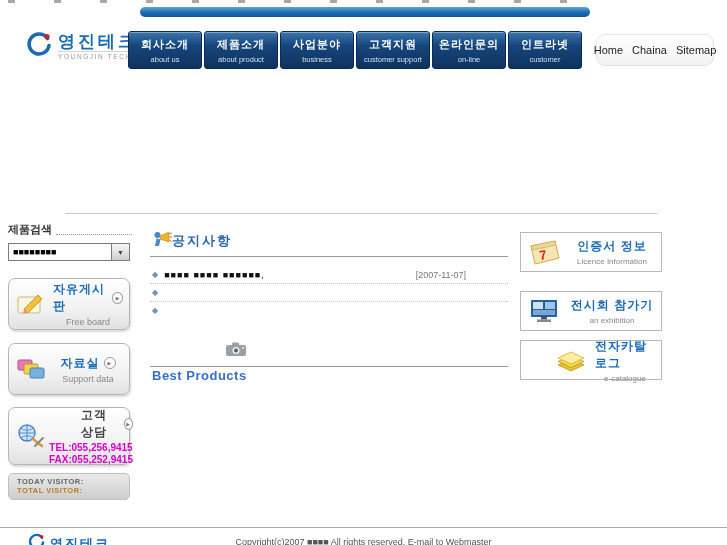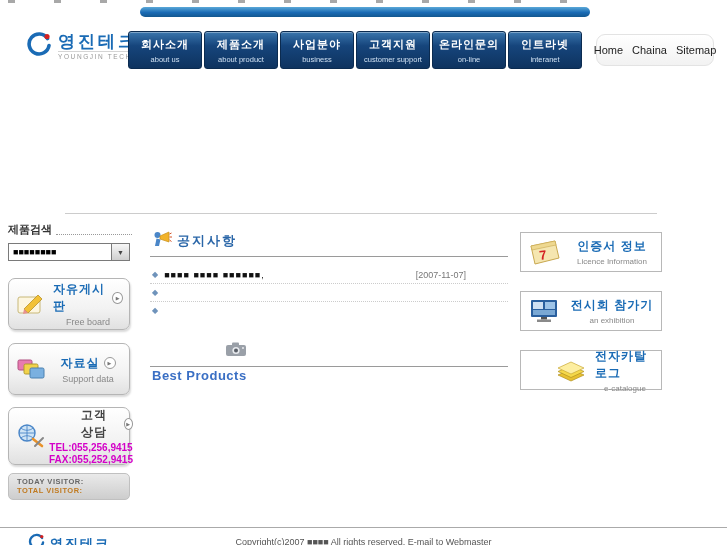--- a/index.html
+++ b/index.html
@@ -52,36 +52,36 @@
   .box-kr.dark{color:#444;margin-left:32px;}
   .go-circle{width:10px;height:10px;border:1px solid #999;border-radius:50%;background:#fff;
     display:flex;align-items:center;justify-content:center;font-size:5px;color:#777;}
   .box-en{font-size:9px;color:#888;margin-top:2px;}
   .tel-line{font-size:10px;font-weight:bold;color:#d400c8;margin-top:1px;white-space:nowrap;}
   .visitor-box{position:absolute;left:8px;top:473px;width:122px;height:27px;border:1px solid #c0c0c0;border-radius:5px;
     background:linear-gradient(180deg,#eaeaea,#cdcdcd);padding:3px 8px;box-sizing:border-box;}
   .visitor-today{font-size:7.5px;font-weight:bold;color:#666;letter-spacing:.5px;}
   .visitor-total{font-size:7.5px;font-weight:bold;color:#c07a20;letter-spacing:.5px;}
   
-  .notice-header{position:absolute;left:152px;top:230px;display:flex;align-items:center;gap:5px;}
+  .notice-header{position:absolute;left:152px;top:230px;display:flex;align-items:center;}
   .notice-title{font-size:13px;font-weight:bold;color:#2a66a8;letter-spacing:2px;}
   .notice-line{position:absolute;left:150px;top:256px;width:358px;border-top:1px solid #9a9a9a;}
   .notice-list{position:absolute;left:150px;top:266px;width:358px;}
   .notice-row{display:flex;align-items:center;height:17px;border-bottom:1px dotted #ccc;}
   .notice-row:last-child{border-bottom:none;}
   .bullet{color:#6f93bb;font-size:8px;margin:0 6px 0 2px;}
   .notice-text{flex:1;font-size:9px;color:#111;letter-spacing:1px;cursor:pointer;}
   .notice-date{font-size:9px;color:#777;margin-right:42px;}
   .best-header{position:absolute;left:152px;top:341px;display:flex;align-items:flex-end;gap:7px;flex-direction:column;}
   .best-title{font-size:13px;font-weight:bold;color:#3a6fc4;letter-spacing:.5px;}
   .best-line{position:absolute;left:150px;top:366px;width:358px;border-top:1px solid #9a9a9a;}
   
   .quick-box{position:absolute;left:520px;width:142px;height:40px;border:1px solid #b8b8b8;background:#fff;
     display:flex;align-items:center;gap:6px;padding:4px 6px;box-sizing:border-box;cursor:pointer;}
-  .q1{top:232px;} .q2{top:291px;} .q3{top:350px;padding-left:32px;}
+  .q1{top:232px;} .q2{top:291px;} .q3{top:340px;padding-left:32px;}
   .quick-icon{width:36px;display:flex;justify-content:center;}
   .quick-texts{flex:1;display:flex;flex-direction:column;align-items:center;}
   .quick-kr{font-size:12px;font-weight:bold;color:#1a6bb5;letter-spacing:1px;}
   .quick-en{font-size:8px;color:#888;margin-top:2px;}
   
   .footer-line{position:absolute;left:0;top:527px;width:727px;border-top:1px solid #aaa;}
   .footer-logo{position:absolute;left:28px;top:533px;display:flex;align-items:center;gap:5px;}
   .footer-kr{font-size:13px;font-weight:bold;color:#1a6bb5;letter-spacing:2px;}
   .footer-copy{position:absolute;left:0;top:537px;width:727px;text-align:center;font-size:9px;color:#555;}
 </style>
@@ -122,21 +122,21 @@
     <div class="nav-btn">
       <span class="nav-kr">고객지원</span>
       <span class="nav-en">customer support</span>
     </div>
     <div class="nav-btn">
       <span class="nav-kr">온라인문의</span>
       <span class="nav-en">on-line</span>
     </div>
     <div class="nav-btn">
       <span class="nav-kr">인트라넷</span>
-      <span class="nav-en">interanet</span>
+      <span class="nav-en">customer</span>
     </div>
   </nav>
 
   <div class="utility">
     <span>Home</span>
     <span>Chaina</span>
     <span>Sitemap</span>
   </div>
 
   <div class="content-topline"></div>

